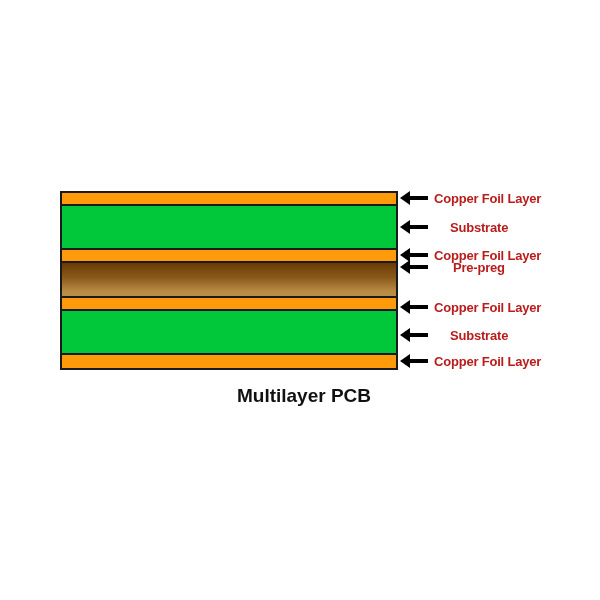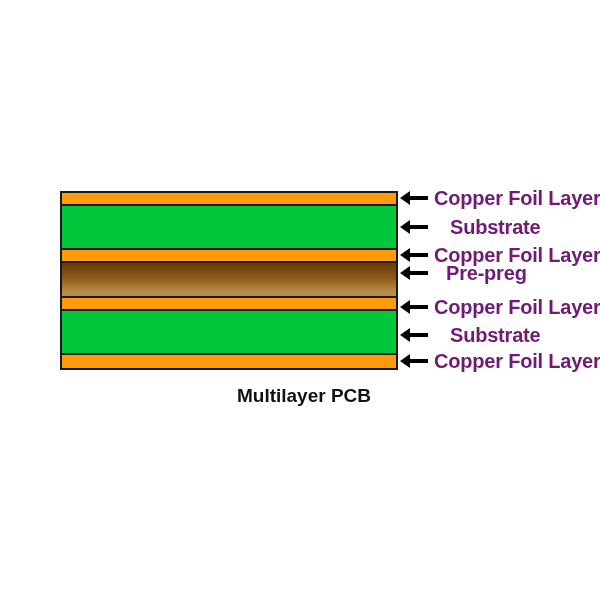--- a/index.html
+++ b/index.html
@@ -19,21 +19,21 @@
     .label-row {
       position: absolute; left: 400px; height: 22px; display: flex; align-items: center;
       white-space: nowrap;
     }
     .arrow { display: inline-block; position: relative; width: 28px; height: 14px; margin-right: 6px; }
     .arrow .shaft { position: absolute; left: 8px; top: 5px; width: 20px; height: 4px; background: #000; }
     .arrow .head {
       position: absolute; left: 0; top: 0; width: 0; height: 0;
       border-top: 7px solid transparent; border-bottom: 7px solid transparent; border-right: 10px solid #000;
     }
-    .label-text { font-weight: bold; font-size: 20px; color: #701a75; letter-spacing: -0.2px; }
+    .label-text { font-weight: bold; font-size: 13px; color: #b91c1c; letter-spacing: -0.2px; }
     .indent { margin-left: 16px; }
     .indent2 { margin-left: 12px; }
     .caption {
       position: absolute; left: 0; width: 600px; top: 385px; text-align: center;
       padding-left: 0; font-weight: bold; font-size: 19px; color: #111;
     }
     .caption span { position: relative; left: 4px; }
   </style>
 </head>
 <body>
@@ -62,21 +62,21 @@
     </span>
   <span class="label-text indent">Substrate</span>
 </div>
 <div class="label-row" style="top:244px;">
   <span class="arrow">
       <span class="head"></span>
       <span class="shaft"></span>
     </span>
   <span class="label-text">Copper Foil Layer</span>
 </div>
-<div class="label-row" style="top:262px;">
+<div class="label-row" style="top:256px;gap:7px;">
   <span class="arrow">
       <span class="head"></span>
       <span class="shaft"></span>
     </span>
   <span class="label-text indent2">Pre-preg</span>
 </div>
 <div class="label-row" style="top:296px;">
   <span class="arrow">
       <span class="head"></span>
       <span class="shaft"></span>

